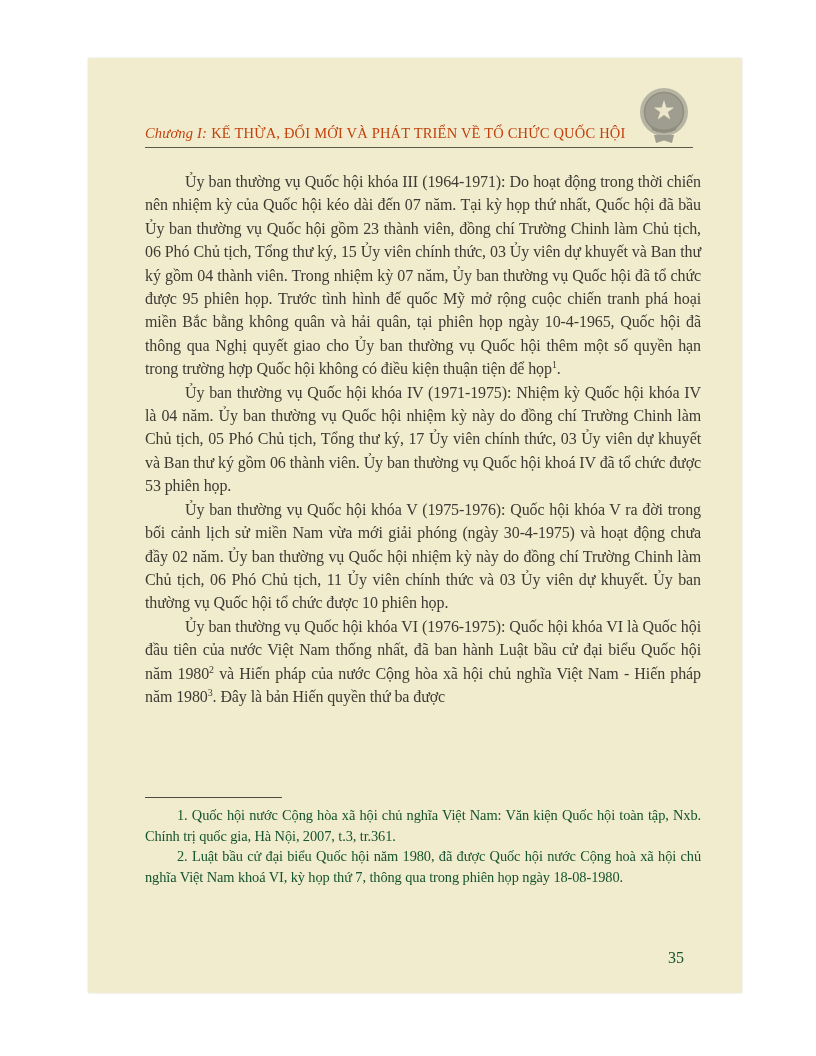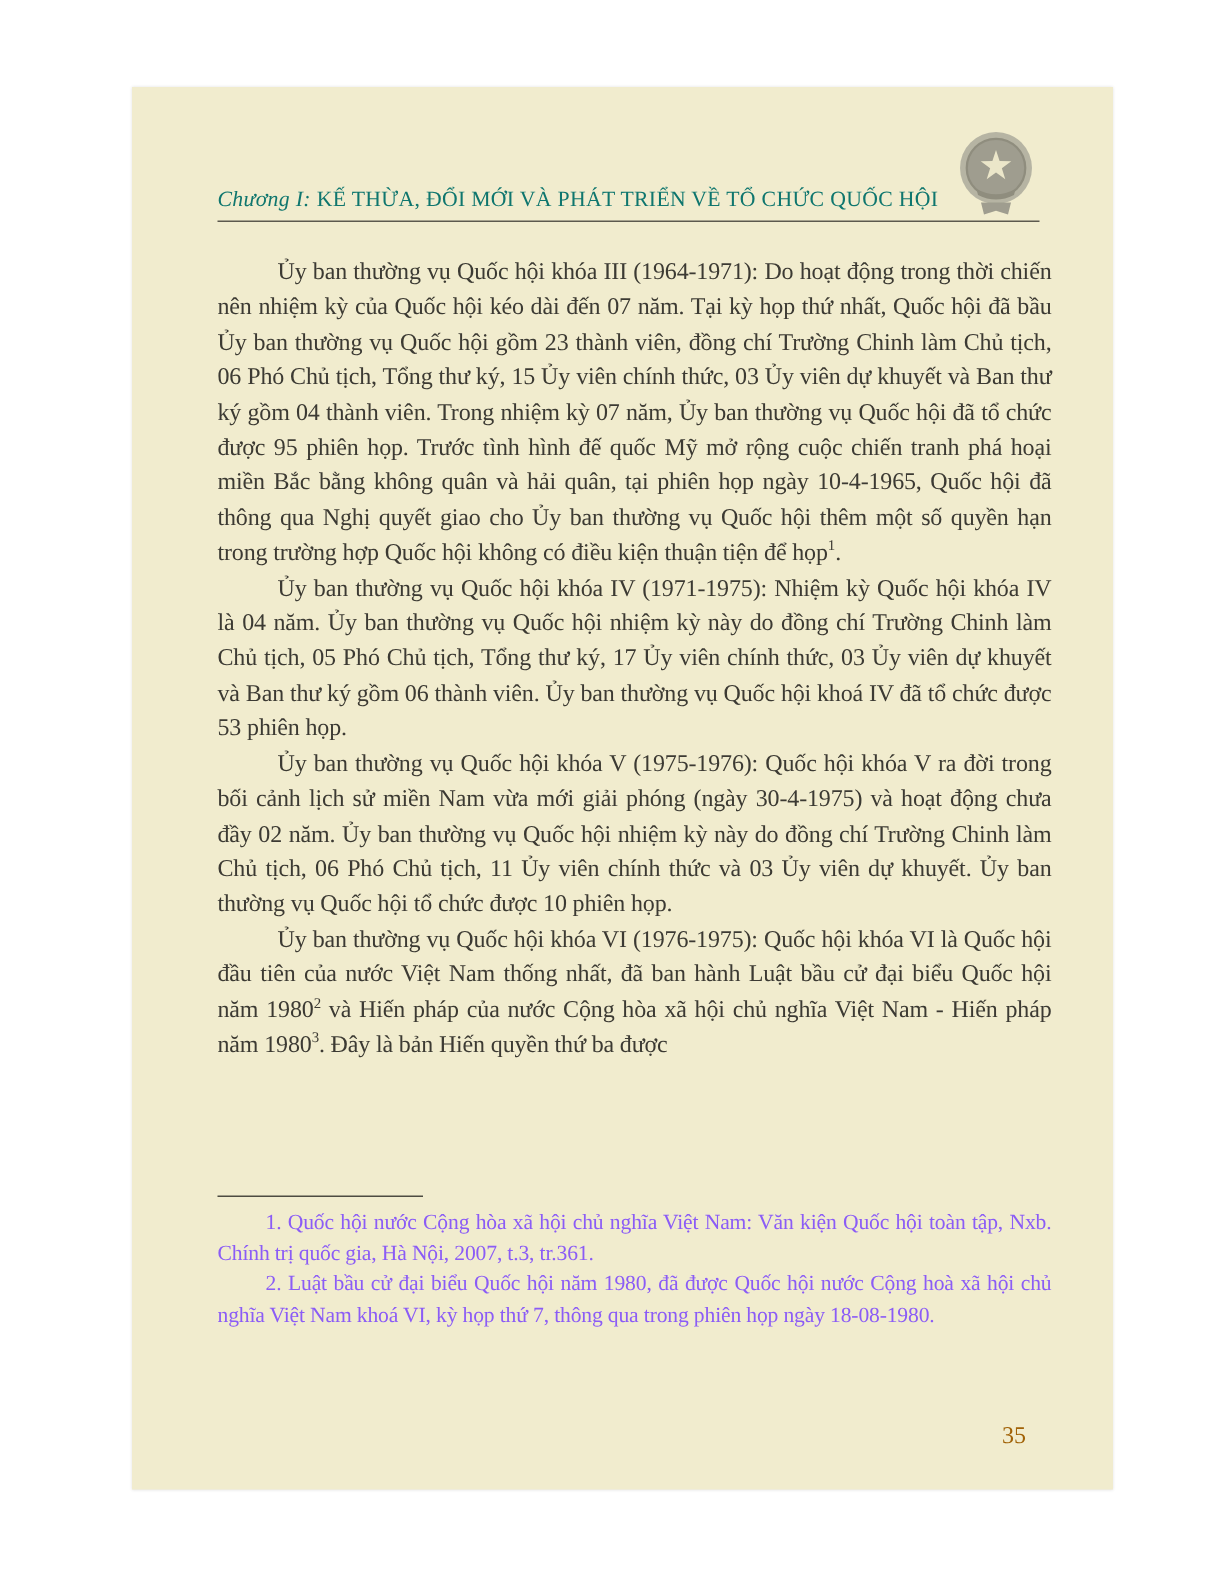--- a/index.html
+++ b/index.html
@@ -13,21 +13,21 @@
     position:absolute;left:88px;top:58px;width:654px;height:935px;
     background:#f1ecce;
     box-shadow:0 0 2px rgba(0,0,0,0.12);
     color:#3c3a33;
   }
   .page-header{
     position:absolute;left:57px;top:67px;width:548px;
     border-bottom:1.5px solid #5c594e;
     padding-bottom:5px;
     font-size:14.5px;letter-spacing:0.2px;white-space:nowrap;
-    color:#0f766e;
+    color:#c2410c;
   }
   .chapter-label{font-style:italic;margin-right:4px;}
   .emblem{
     position:absolute;right:52px;top:27px;width:52px;height:64px;
     opacity:0.75;
   }
   .body-text{
     position:absolute;left:57px;top:112px;width:556px;
     font-size:16px;line-height:23.4px;text-align:justify;
     letter-spacing:-0.1px;
@@ -36,26 +36,26 @@
   .body-text p.indent{text-indent:40px;}
   .seg-italic{}
   sup{font-size:0.62em;line-height:0;vertical-align:super;}
   .footnote-rule{
     position:absolute;left:57px;top:739px;width:137px;height:0;
     border-top:1px solid #4d4b41;
   }
   .footnotes{
     position:absolute;left:57px;top:747px;width:556px;
     font-size:14.4px;line-height:20.5px;text-align:justify;
-    letter-spacing:-0.1px;color:#8b5cf6;
+    letter-spacing:-0.1px;color:#14532d;
   }
   .footnotes p{margin:0;text-indent:32px;}
   .page-number{
     position:absolute;right:58px;bottom:26px;
-    font-size:16px;color:#a16207;
+    font-size:16px;color:#14532d;
   }
 </style>
 </head>
 <body>
 
 <div class="scan-page">
 
   <div class="page-header">
     <span class="chapter-label">Chương I:</span><span class="chapter-title">KẾ THỪA, ĐỔI MỚI VÀ PHÁT TRIỂN VỀ TỔ CHỨC QUỐC HỘI</span>
   </div>

